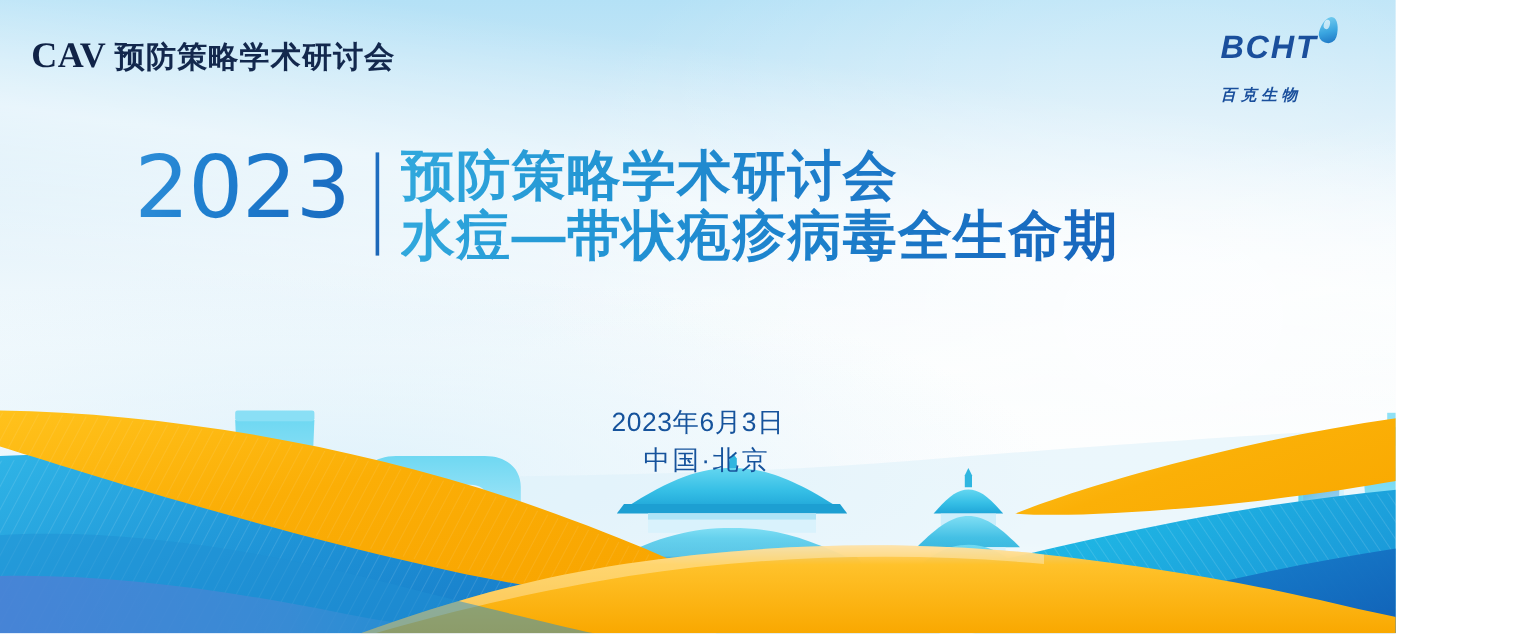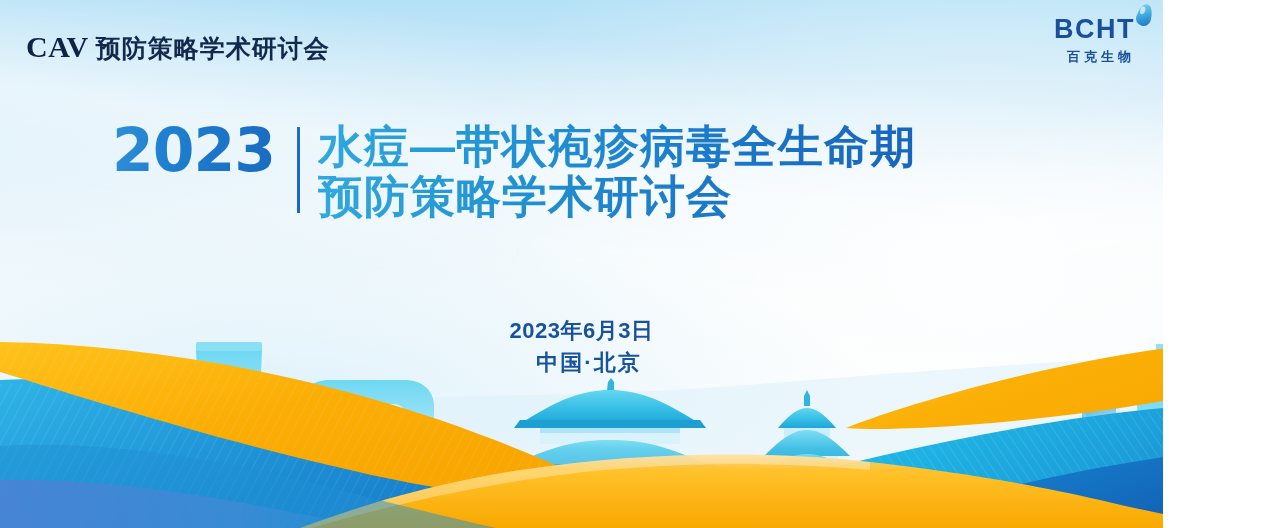--- a/index.html
+++ b/index.html
@@ -41,48 +41,48 @@
   }
   .cav-mark{
     font-family:"Liberation Serif","DejaVu Serif",serif;
     font-size:30px;font-weight:700;letter-spacing:.5px;color:#102347;
   }
   .cav-name{
     font-size:25px;font-weight:700;color:#13284d;letter-spacing:1px;
   }
 
   .bcht-logo{
-    position:absolute;right:28px;top:16px;text-align:right;width:118px;
+    position:absolute;right:28px;top:26px;text-align:left;width:118px;font-style:italic;
   }
   .bcht-mark{position:relative;display:inline-block;}
   .bcht-word{
     font-size:27px;font-weight:700;color:#1a4f9c;letter-spacing:1.5px;
     font-family:"Liberation Sans","DejaVu Sans",sans-serif;line-height:1;
   }
   .bcht-drop{
     position:absolute;right:-17px;top:-12px;width:15px;height:22px;
     background:linear-gradient(150deg,#7fd4f2 0%,#3aa5e0 55%,#1a6fc0 100%);
     border-radius:52% 52% 50% 50% / 72% 72% 34% 34%;
     transform:rotate(16deg);
   }
   .bcht-drop:after{
     content:"";position:absolute;left:2px;top:3px;width:5px;height:8px;
     background:rgba(255,255,255,.65);border-radius:50%;
   }
   .bcht-sub{
-    margin-top:5px;font-size:13px;font-weight:700;color:#1a4f9c;letter-spacing:4px;
+    margin-top:17px;font-size:13px;font-weight:700;color:#1a4f9c;letter-spacing:4px;
   }
 
   
   .title-block{
     position:absolute;left:112px;top:121px;
     display:flex;align-items:flex-start;
   }
   .year{
-    font-size:60px;line-height:.98;font-weight:700;letter-spacing:-1px;
+    font-size:72px;line-height:.98;font-weight:400;letter-spacing:-1px;
     background:linear-gradient(100deg,#2f8fd8 0%,#1f7fcf 35%,#1b72c6 70%,#1a6cc0 100%);
     -webkit-background-clip:text;background-clip:text;color:transparent;
     font-family:"DejaVu Sans","Liberation Sans",sans-serif;
     padding-right:4px;
   }
   .divider{
     width:3px;align-self:stretch;margin:6px 18px 8px 18px;
     background:linear-gradient(180deg,#1f6fc2 0%,#1c67b8 100%);
   }
   .title-text{display:flex;flex-direction:column;gap:2px;padding-top:2px;}
@@ -95,22 +95,22 @@
     background:linear-gradient(95deg,#31a8dd 0%,#2499d6 22%,#1e87cf 48%,#1a74c5 74%,#1765bd 100%);
     -webkit-background-clip:text;background-clip:text;color:transparent;
   }
   .title-line-2{
     background:linear-gradient(95deg,#31a8dd 0%,#2294d3 30%,#1c7ac9 62%,#1868be 100%);
     -webkit-background-clip:text;background-clip:text;color:transparent;
   }
 
   
   .meta{
-    position:absolute;left:0;right:0;top:315px;text-align:center;
-    color:#16539c;font-weight:700;line-height:1.45;
+    position:absolute;left:0;right:0;top:336px;text-align:center;
+    color:#16539c;font-weight:400;line-height:1.45;
   }
   .meta-date{font-size:22px;letter-spacing:.5px;}
   .meta-place{font-size:22px;letter-spacing:2px;margin-left:15px;}
 
   
   #skyline{position:absolute;left:0;bottom:0;width:1269px;height:230px;}
   
   #waves{position:absolute;left:0;bottom:0;width:1269px;height:200px;}
 </style>
 </head>
@@ -342,22 +342,22 @@
       <span class="bcht-word">BCHT</span>
       <span class="bcht-drop"></span>
     </div>
     <div class="bcht-sub">百克生物</div>
   </div>
 
   <div class="title-block">
     <div class="year">2023</div>
     <div class="divider"></div>
     <div class="title-text">
+      <div class="title-line title-line-2">预防策略学术研讨会</div>
       <div class="title-line title-line-1">水痘—带状疱疹病毒全生命期</div>
-      <div class="title-line title-line-2">预防策略学术研讨会</div>
     </div>
   </div>
 
   <div class="meta">
     <div class="meta-date">2023年6月3日</div>
     <div class="meta-place">中国·北京</div>
   </div>
 
 </div>
 

